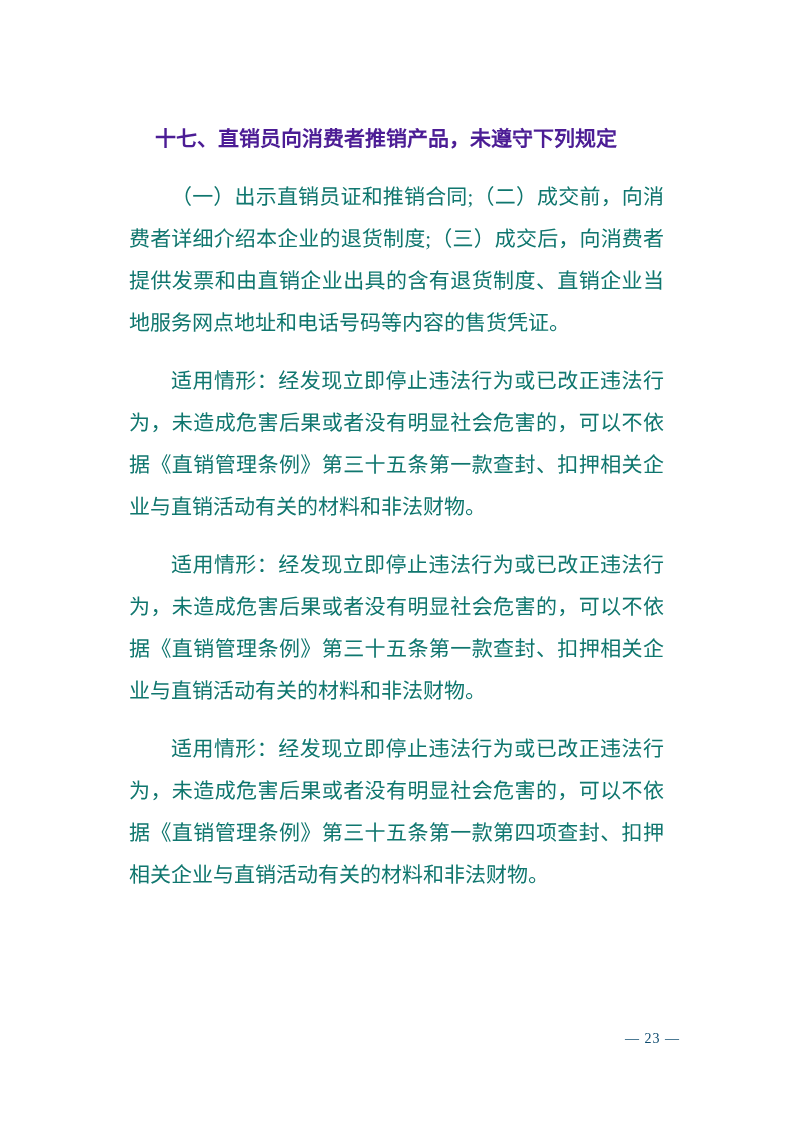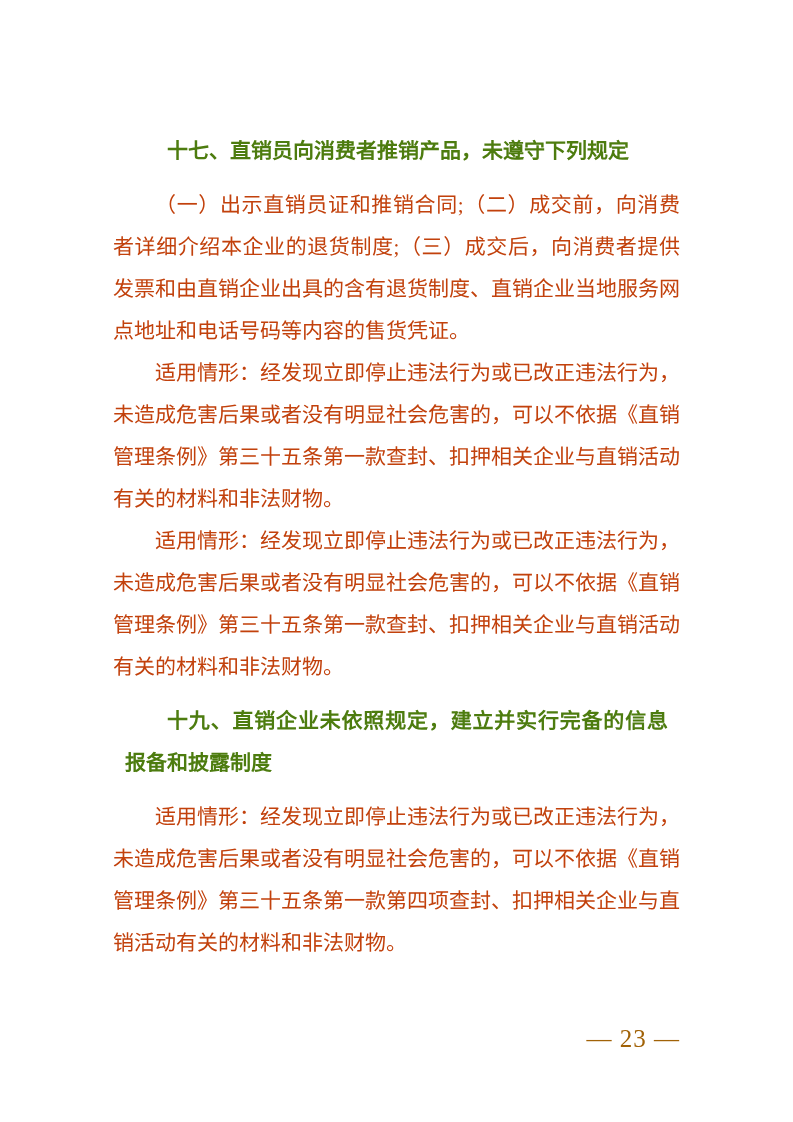--- a/index.html
+++ b/index.html
@@ -16,65 +16,64 @@
     font-family: "Liberation Serif", "DejaVu Serif", serif;
     color: #111111;
   }
   .content {
     position: absolute;
     left: 113px;
     top: 118px;
     width: 567px;
   }
   .doc-heading {
-    margin: 12px;
+    margin: 0;
     font-family: "Liberation Sans", "DejaVu Sans", sans-serif;
     font-weight: bold;
     font-size: 21px;
     line-height: 42px;
     text-indent: 2em;
     text-align: justify;
     text-justify: inter-ideograph;
-    color: #4d7c0f;
+    color: #4c1d95;
   }
   .doc-paragraph {
-    margin: 0;
+    margin: 16px;
     font-size: 21px;
     line-height: 42px;
     text-indent: 2em;
     text-align: justify;
     text-justify: inter-ideograph;
-    color: #c2410c;
+    color: #0f766e;
   }
   .page-number {
     position: absolute;
     top: 1026px;
     right: 113px;
-    font-size: 25px;
+    font-size: 14px;
     line-height: 26px;
-    color: #a16207;
+    color: #0c4a6e;
     letter-spacing: 1px;
     white-space: nowrap;
   }
 </style>
 </head>
 <body>
 
 <div class="page">
   <div class="content">
 
     <h2 class="doc-heading">十七、直销员向消费者推销产品，未遵守下列规定</h2>
 
     <p class="doc-paragraph">（一）出示直销员证和推销合同;（二）成交前，向消费者详细介绍本企业的退货制度;（三）成交后，向消费者提供发票和由直销企业出具的含有退货制度、直销企业当地服务网点地址和电话号码等内容的售货凭证。</p>
 
     <p class="doc-paragraph">适用情形：经发现立即停止违法行为或已改正违法行为，未造成危害后果或者没有明显社会危害的，可以不依据《直销管理条例》第三十五条第一款查封、扣押相关企业与直销活动有关的材料和非法财物。</p>
 
 
     <p class="doc-paragraph">适用情形：经发现立即停止违法行为或已改正违法行为，未造成危害后果或者没有明显社会危害的，可以不依据《直销管理条例》第三十五条第一款查封、扣押相关企业与直销活动有关的材料和非法财物。</p>
 
-    <h2 class="doc-heading">十九、直销企业未依照规定，建立并实行完备的信息报备和披露制度</h2>
 
     <p class="doc-paragraph">适用情形：经发现立即停止违法行为或已改正违法行为，未造成危害后果或者没有明显社会危害的，可以不依据《直销管理条例》第三十五条第一款第四项查封、扣押相关企业与直销活动有关的材料和非法财物。</p>
 
   </div>
 
   <div class="page-number">— 23 —</div>
 </div>
 
 </body></html>

